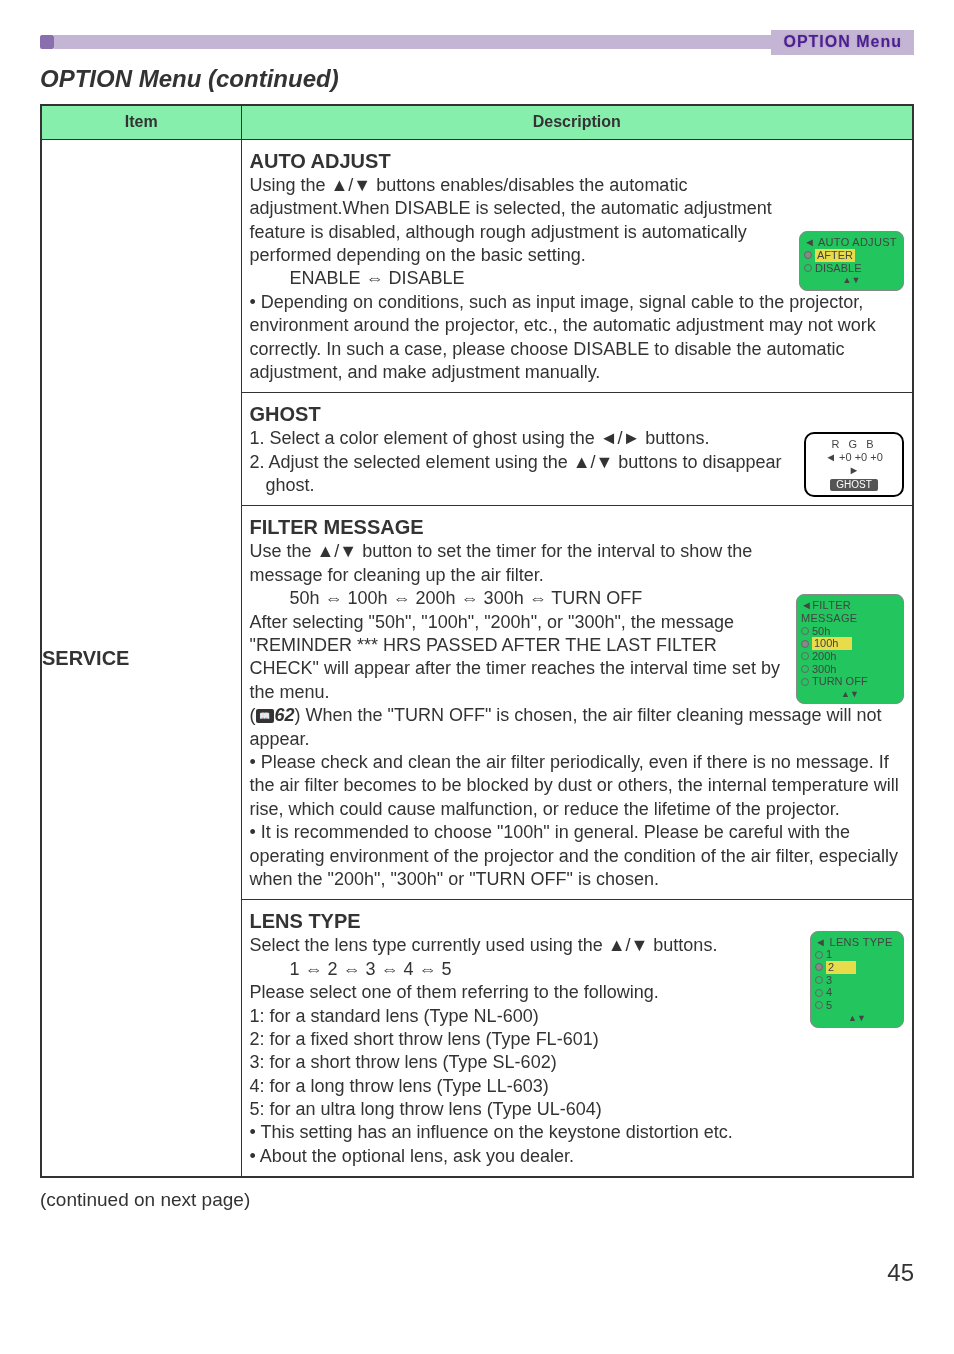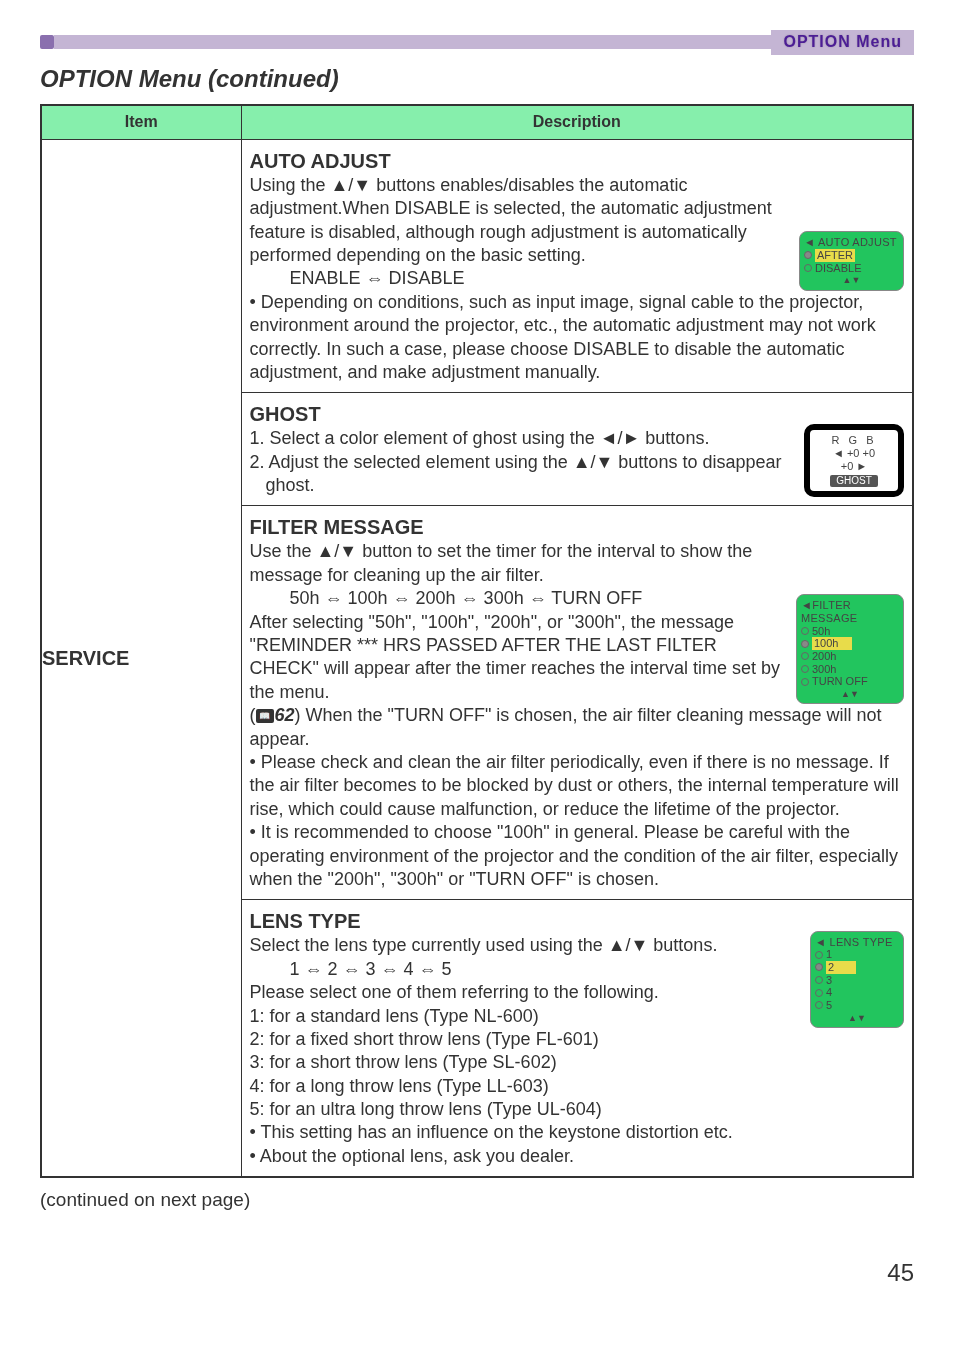--- a/index.html
+++ b/index.html
@@ -21,21 +21,21 @@
 .row { display: flex; gap: 8px; align-items: flex-end; }
 .row .text { flex: 1; }
 .osd { border: 1.5px solid #888; border-radius: 8px; background: #22c55e; padding: 4px 4px; font-size: 11px; line-height: 1.15; color: #444; }
 .osd-title { display: block; font-weight: normal; letter-spacing: .3px; }
 .osd-row { display: flex; align-items: center; gap: 3px; white-space: nowrap; }
 .radio { width: 8px; height: 8px; border: 1px solid #666; border-radius: 50%; display: inline-block; }
 .radio.sel { background: #888; }
 .hl { background: #e8dc4a; padding: 0 2px; display: inline-block; min-width: 40px; }
 .arrow-row { display: flex; gap: 2px; font-size: 9px; margin-top: 1px; justify-content: center; }
 .ref-icon { display: inline-flex; width: 18px; height: 14px; background: #333; color: #fff; font-size: 9px; align-items: center; justify-content: center; border-radius: 2px; vertical-align: middle; margin-right: 1px; }
-.ghost-osd { border: 6px solid #000000; border-radius: 10px; padding: 4px 16px; font-size: 11px; color: #444; text-align: center; line-height: 1.2; background: #fff; }
+.ghost-osd { border: 2px solid #000000; border-radius: 10px; padding: 4px 16px; font-size: 11px; color: #444; text-align: center; line-height: 1.2; background: #fff; }
 .ghost-label { background: #555; color: #fff; padding: 0 6px; display: inline-block; margin-top: 2px; font-size: 10px; border-radius: 2px; }
 .continued { margin-top: 10px; font-size: 19px; }
 .page-number { text-align: right; margin-top: 44px; font-size: 24px; }
 .stack { display: flex; flex-direction: column; }
 .stack > .desc-cell { border-top: 1px solid #333; }
 .stack > .desc-cell:first-child { border-top: none; }
 </style>
 </head>
 <body>
 

